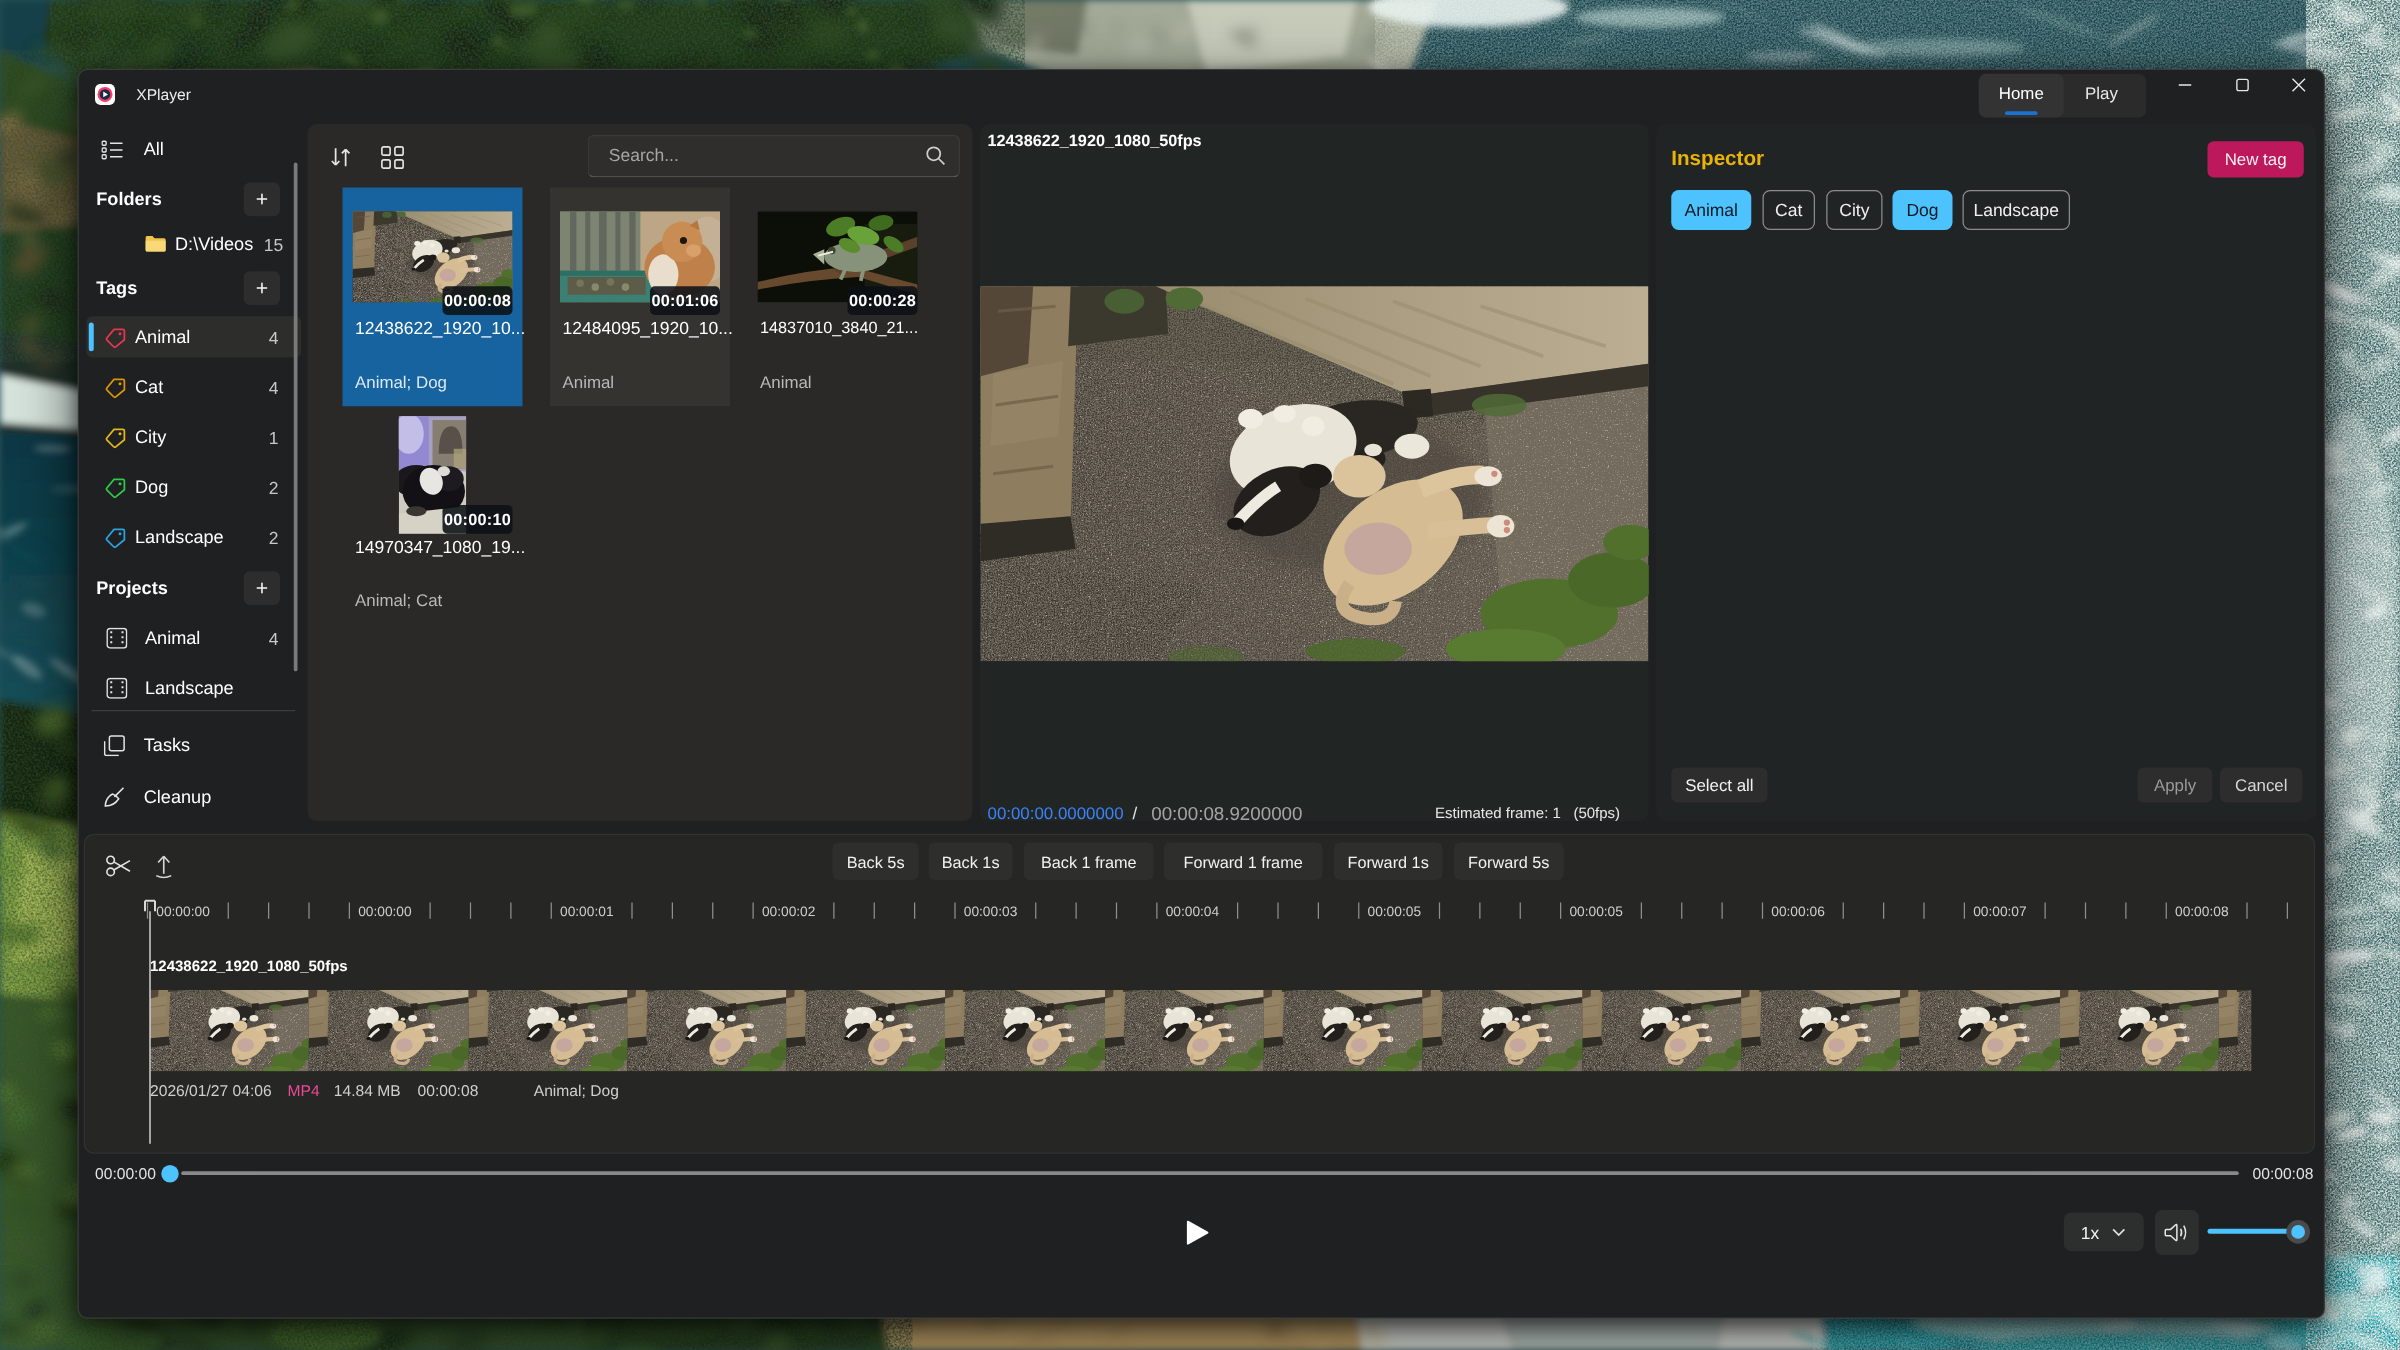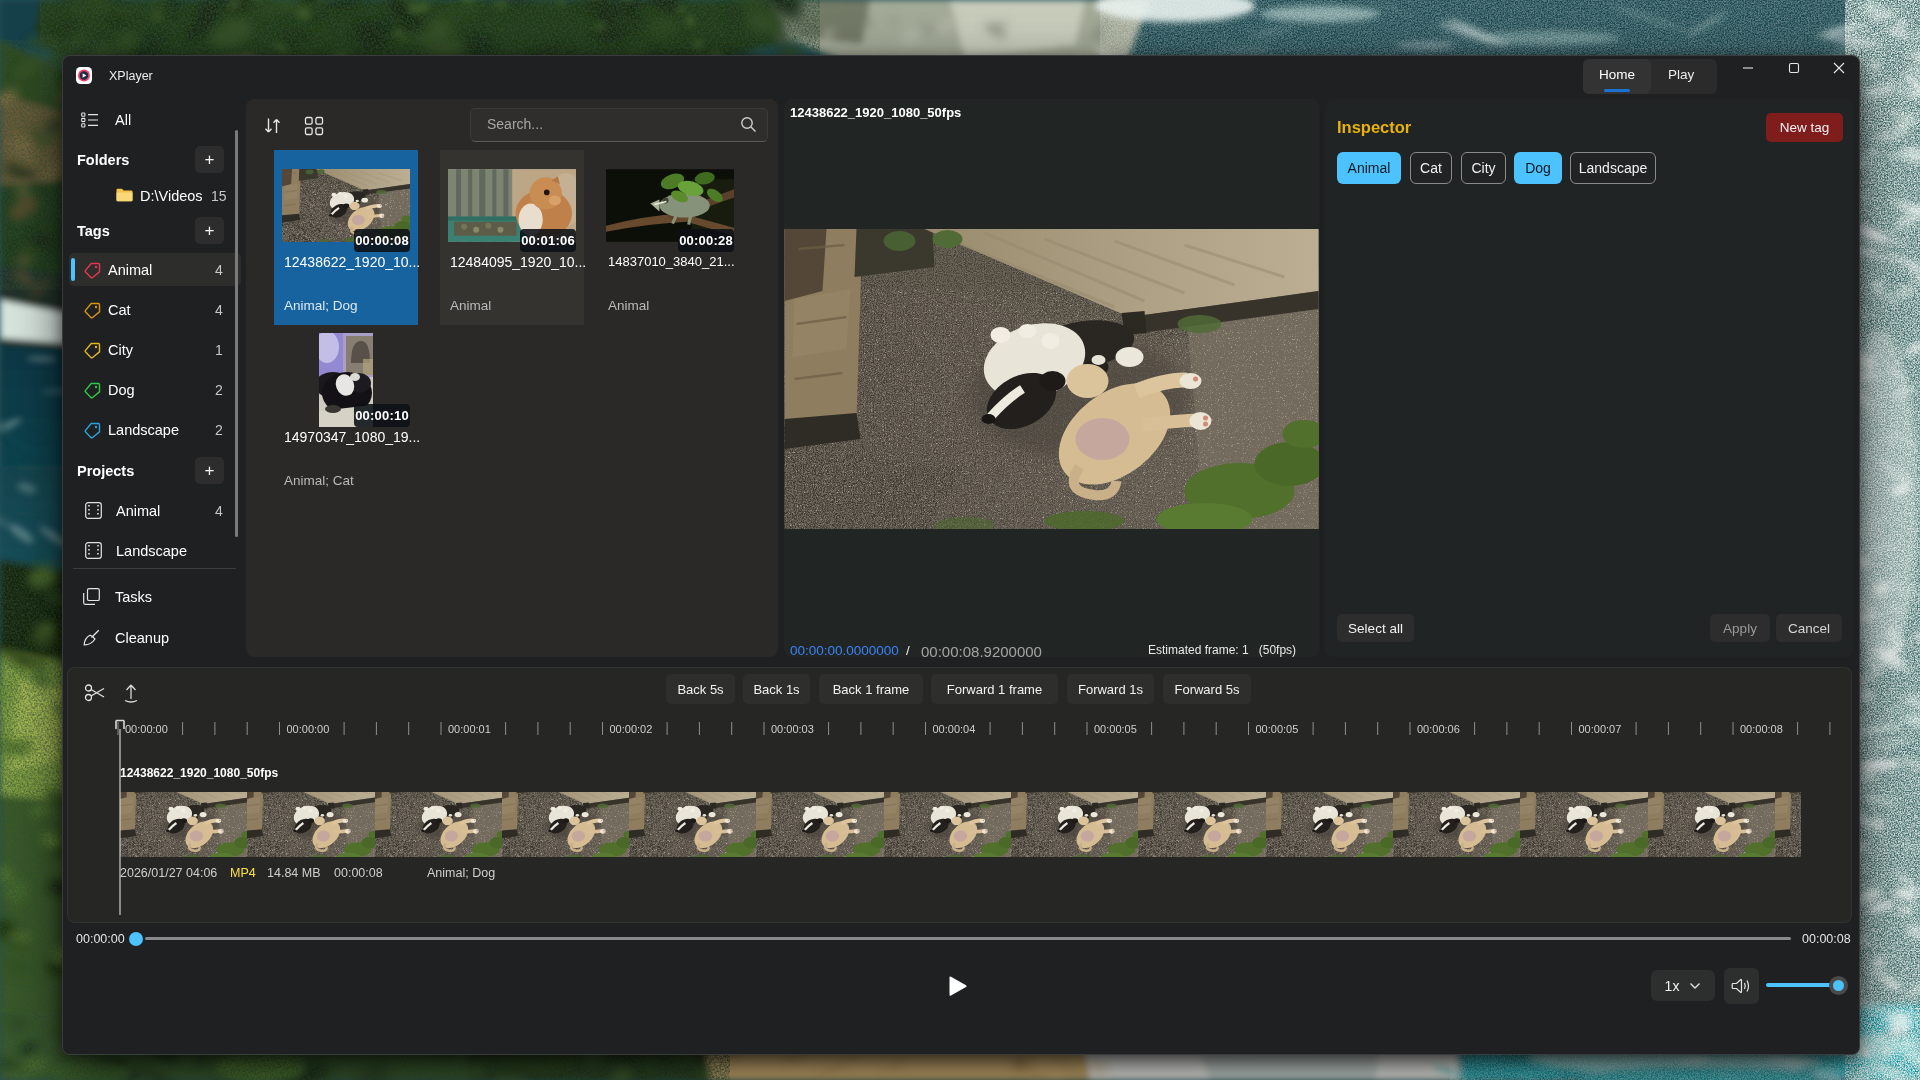--- a/index.html
+++ b/index.html
@@ -804,21 +804,21 @@
         <use href="#pupL"></use>
       </svg>
   <div class="txt" style="left:6px;top:544px;font-size:13.5px;color:#3b82f6">00:00:00.0000000</div>
   <div class="txt" style="left:122px;top:544px;font-size:13.5px;color:#e8e8e8">/</div>
   <div class="txt" style="left:137px;top:544px;font-size:15px;color:#a3a3a3">00:00:08.9200000</div>
   <div class="txt" style="left:364px;top:544px;font-size:12px;color:#e8e8e8">Estimated frame: 1&nbsp;&nbsp;&nbsp;(50fps)</div>
 </div>
 
 <div class="panel" style="left:1262px;top:43px;width:528px;height:558px;background:#212424">
   <div class="txt" style="left:12px;top:19px;font-size:16.5px;font-weight:bold;color:#eab308">Inspector</div>
-  <div class="btn" style="left:441px;top:14px;width:77px;height:29px;background:#7f1d1d;font-size:13.5px">New tag</div>
+  <div class="btn" style="left:441px;top:14px;width:77px;height:29px;background:#be185d;font-size:13.5px">New tag</div>
   <div class="chip on" style="left:12px;top:53px;width:64px">Animal</div>
   <div class="chip off" style="left:85px;top:53px;width:42px">Cat</div>
   <div class="chip off" style="left:136px;top:53px;width:45px">City</div>
   <div class="chip on" style="left:189px;top:53px;width:48px">Dog</div>
   <div class="chip off" style="left:245px;top:53px;width:86px">Landscape</div>
   <div class="btn" style="left:12px;top:515px;width:77px;height:28px;background:#2d2d2d;font-size:13.5px">Select all</div>
   <div class="btn" style="left:385px;top:515px;width:60px;height:28px;background:#2d2d2d;font-size:13.5px;color:#9a9a9a">Apply</div>
   <div class="btn" style="left:451px;top:515px;width:66px;height:28px;background:#2d2d2d;font-size:13.5px;color:#d6d6d6">Cancel</div>
 </div>
 
@@ -873,21 +873,21 @@
         </svg><svg width="127.3" height="65" viewBox="12 42 510 248" preserveAspectRatio="none" style="display:inline-block">
           <use href="#pupL"></use>
         </svg><svg width="127.3" height="65" viewBox="12 42 510 248" preserveAspectRatio="none" style="display:inline-block">
           <use href="#pupL"></use>
         </svg><svg width="127.3" height="65" viewBox="12 42 510 248" preserveAspectRatio="none" style="display:inline-block">
           <use href="#pupL"></use>
         </svg><svg width="127.3" height="65" viewBox="12 42 510 248" preserveAspectRatio="none" style="display:inline-block">
           <use href="#pupL"></use>
         </svg></div>
   <div class="txt" style="left:52px;top:198px;font-size:12.5px;color:#cfcfcf">2026/01/27 04:06</div>
-  <div class="txt" style="left:162px;top:198px;font-size:12.5px;color:#fde047">MP4</div>
+  <div class="txt" style="left:162px;top:198px;font-size:12.5px;color:#ec4899">MP4</div>
   <div class="txt" style="left:199px;top:198px;font-size:12.5px;color:#cfcfcf">14.84 MB</div>
   <div class="txt" style="left:266px;top:198px;font-size:12.5px;color:#cfcfcf">00:00:08</div>
   <div class="txt" style="left:359px;top:198px;font-size:12.5px;color:#cfcfcf">Animal; Dog</div>
   <svg class="abs" style="left:44px;top:51px" width="20" height="200" viewBox="0 0 20 200">
     <path d="M4 1.5 H12 M4 1.5 V10 M12 1.5 V10" fill="none" stroke="#d8d8d8" stroke-width="1.6"></path>
     <path d="M8 10 V196" stroke="#cfcfcf" stroke-width="1.2"></path>
   </svg>
 </div>
 
 <div class="txt" style="left:13px;top:876px;font-size:12.5px;color:#e4e4e4">00:00:00</div>

